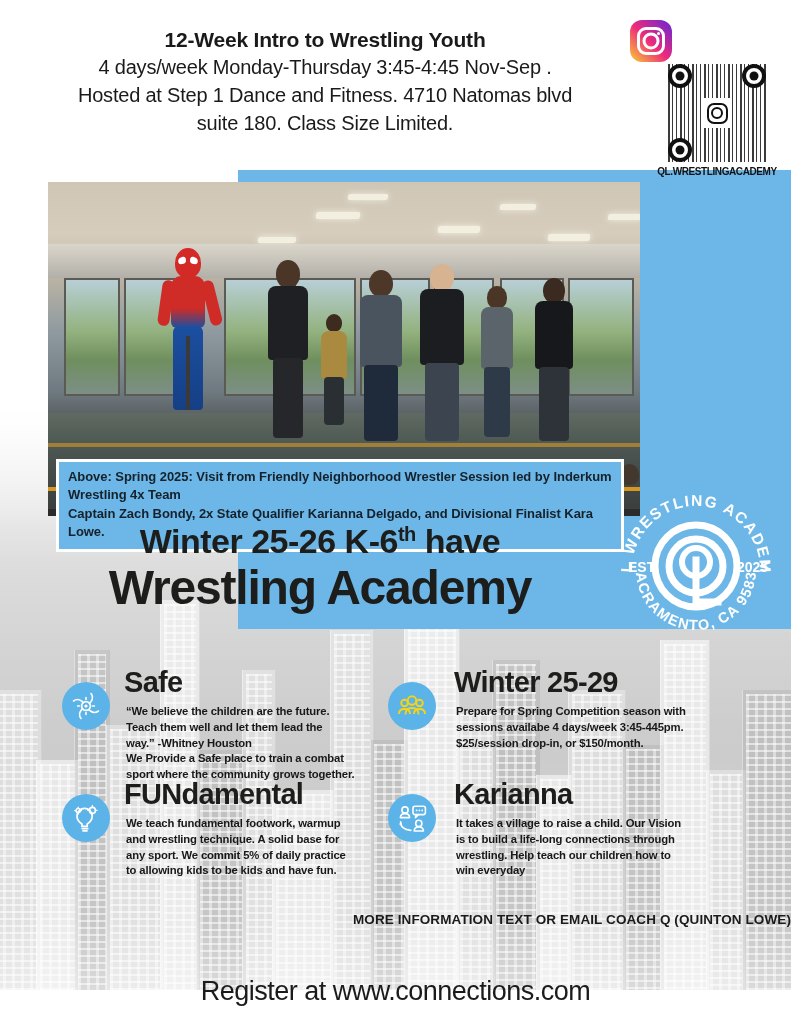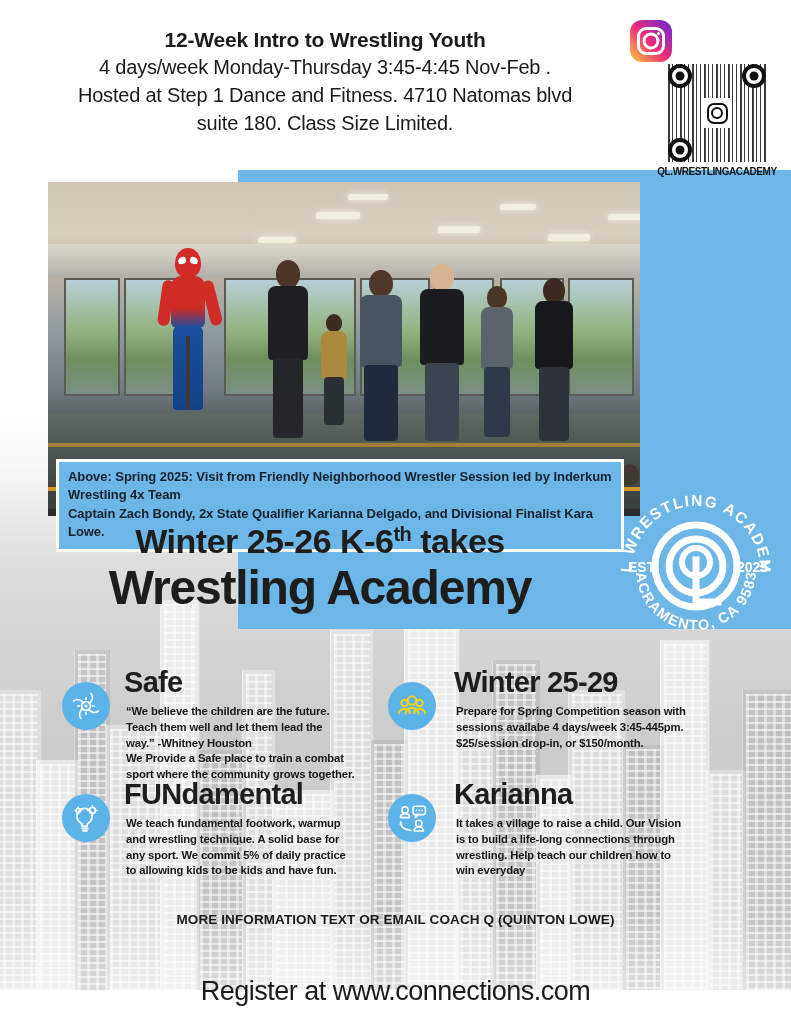--- a/index.html
+++ b/index.html
@@ -291,21 +291,21 @@
   #feat-winter    { left: 388px; top: 0px;   width: 340px; }
   #feat-fun       { left: 62px;  top: 112px; width: 320px; }
   #feat-community { left: 388px; top: 112px; width: 340px; }
   #feat-winter .ftitle, #feat-community .ftitle { left: 66px; }
   #feat-winter .fbody { left: 68px; width: 245px; }
   #feat-community .fbody { left: 68px; width: 245px; }
 
   
   #footer-head {
     position: absolute; left: 0; top: 912px; width: 791px;
-    text-align: center; z-index: 6;
+    text-align: right; z-index: 6;
     font-size: 13.5px; font-weight: 700; color: #1b1b1b;
     letter-spacing: 0.1px;
   }
   #contact-bar {
     position: absolute; left: 0; top: 930px; width: 791px; height: 36px;
     background: #6cb7e8; z-index: 5;
   }
   #contact-bar .email {
     position: absolute; left: 78px; top: 7px;
     font-size: 19px; font-weight: 400; color: #16202a; letter-spacing: -0.3px;
@@ -348,21 +348,21 @@
     <div class="bldg" style="left:568px; width:58px;  height:300px;"></div>
     <div class="bldg dark" style="left:622px; width:42px;  height:245px;"></div>
     <div class="bldg lite" style="left:660px; width:50px;  height:350px;"></div>
     <div class="bldg" style="left:706px; width:40px;  height:220px;"></div>
     <div class="bldg dark" style="left:742px; width:60px;  height:300px;"></div>
     <div class="haze"></div>
   </div>
 
   <div id="header-text">
     <div class="hl1">12-Week Intro to Wrestling Youth</div>
-    <div class="hl">4 days/week Monday-Thursday 3:45-4:45 Nov-Feb .</div>
+    <div class="hl">4 days/week Monday-Thursday 3:45-4:45 Nov-Sep .</div>
     <div class="hl">Hosted at Step 1 Dance and Fitness. 4710 Natomas blvd</div>
     <div class="hl">suite 180.  Class Size Limited.</div>
   </div>
 
   <div id="social-block">
     <div id="ig-logo">
       <div class="ig-inner"></div>
     </div>
     <div id="qr">
       <div class="qr-noise"></div>
@@ -459,21 +459,21 @@
     <div class="kid" style="left:436px; bottom:-18px; width:50px; height:54px; background:#4a3724;"></div>
     <div class="kid" style="left:490px; bottom:-22px; width:54px; height:58px; background:#d2b68e;"></div>
   </div>
 
   <div id="photo-caption">
     <div class="cap">Above: Spring 2025: Visit from Friendly Neighborhood Wrestler  Session led by Inderkum Wrestling 4x Team</div>
     <div class="cap">Captain Zach Bondy, 2x State Qualifier Karianna Delgado, and Divisional Finalist Kara Lowe.</div>
   </div>
 
   <div id="hero-title">
-    <div class="ht1"><span>Winter 25-26 K-6</span><sup>th</sup><span> takes</span></div>
+    <div class="ht1"><span>Winter 25-26 K-6</span><sup>th</sup><span> have</span></div>
     <div class="ht2">Wrestling Academy</div>
   </div>
 
   <div id="logo-badge">
     <svg width="172" height="150" viewBox="0 0 172 150" xmlns="http://www.w3.org/2000/svg">
       <defs>
         <path id="arcTop" d="M 22,80 A 64,64 0 0 1 150,80" fill="none"></path>
         <path id="arcBot" d="M 26,80 A 60,60 0 0 0 146,80" fill="none"></path>
       </defs>
 

